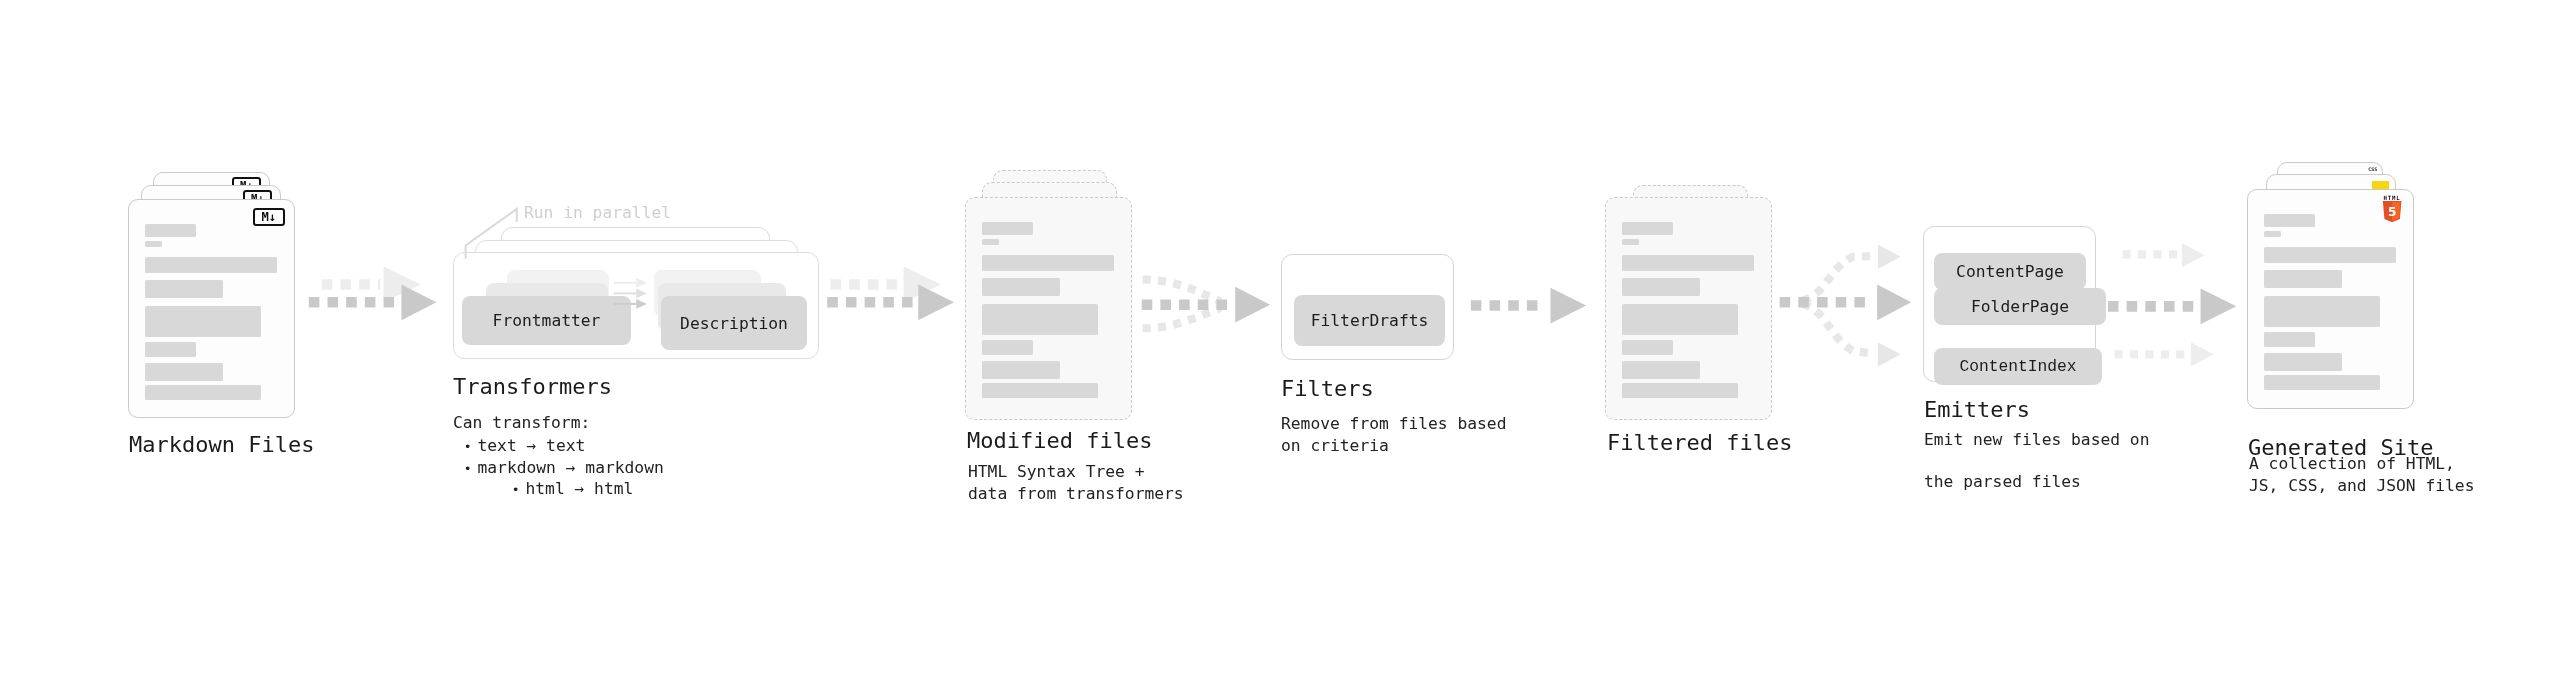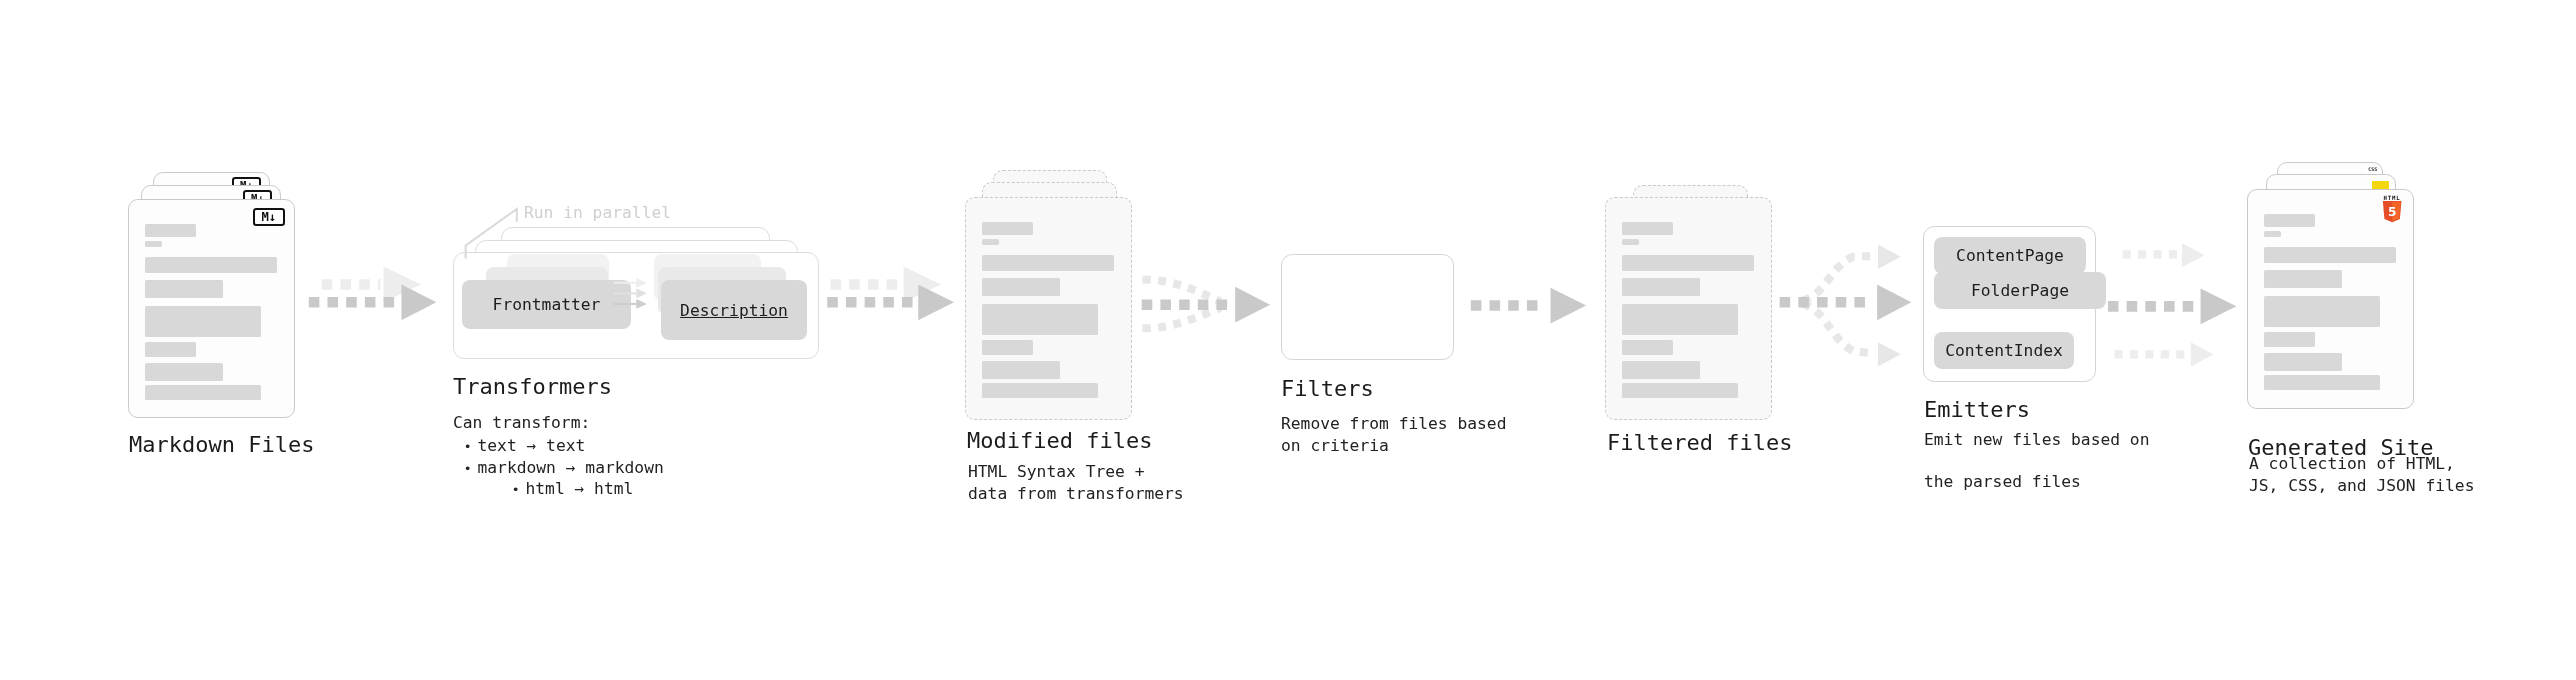--- a/index.html
+++ b/index.html
@@ -20,21 +20,21 @@
   .md-icon.small{right:8.1px;top:4.1px;width:29px;height:16.3px;font-size:10.6px;border-width:2px;}
   .html5-icon{position:absolute;right:10.6px;top:4.9px;width:21px;text-align:center;}
   .html5-caption{font-size:5.7px;font-weight:bold;letter-spacing:0.8px;color:#111;line-height:6.5px;}
   .js-icon{position:absolute;right:5.7px;top:5.7px;width:17px;height:11.4px;background:#f5d70f;}
   .css-icon{position:absolute;right:1.6px;top:4.1px;width:15.4px;height:7.3px;background:#fff;
             border-bottom:2.4px solid #2965f1;font-size:4.9px;font-weight:bold;color:#111;
             text-align:center;line-height:5.7px;box-sizing:content-box;}
   
   .outline-box{position:absolute;background:#ffffff;border:1.6px solid #dcdcdc;border-radius:11.4px;box-sizing:border-box;}
   .pill{position:absolute;background:#d8d8d8;border-radius:8.1px;display:flex;align-items:center;justify-content:center;
-        font-size:16.3px;color:#1c1c1c;box-sizing:border-box;}
+        font-size:16.3px;color:#1c1c1c;box-sizing:border-box;margin-top:16px;}
   .ghost2{background:#e9e9e9;} .ghost3{background:#f2f2f2;}
   
   .stage-label{position:absolute;font-size:22px;white-space:nowrap;color:#1b1b1b;}
   .cap{position:absolute;font-size:16.3px;white-space:nowrap;color:#222;}
   .note{position:absolute;font-size:16.3px;white-space:nowrap;color:#cfcfcf;}
   .bullet-line{position:absolute;font-size:16.3px;white-space:nowrap;color:#222;}
   .bullet-glyph{display:inline-block;width:19.5px;text-align:center;font-size:13px;}
   svg.layer{position:absolute;left:0;top:0;pointer-events:none;}
 </style>
 </head>
@@ -65,21 +65,21 @@
 
   <div>
     <div class="outline-box" style="left:501px;top:227px;width:269px;height:107px;"></div>
     <div class="outline-box" style="left:475px;top:240px;width:323px;height:107px;"></div>
     <div class="outline-box" style="left:453px;top:252px;width:366px;height:107px;"></div>
     <div class="pill ghost3" style="left:507px;top:254px;width:102px;height:47px;"></div>
     <div class="pill ghost2" style="left:486px;top:267px;width:122px;height:48px;"></div>
     <div class="pill" style="left:462px;top:280px;width:169px;height:49px;">Frontmatter</div>
     <div class="pill ghost3" style="left:654px;top:254px;width:107px;height:47px;"></div>
     <div class="pill ghost2" style="left:658px;top:267px;width:128px;height:48px;"></div>
-    <div class="pill" style="left:661px;top:280px;width:146px;height:60px;text-decoration:underline;">Description</div>
+    <div class="pill" style="left:661px;top:280px;width:146px;height:54px;">Description</div>
     <div class="note" style="left:524px;top:203px;">Run in parallel</div>
   </div>
   <div class="stage-label" style="left:453px;top:374px;">Transformers</div>
   <div class="cap" style="left:453px;top:413px;">Can transform:</div>
   <div class="bullet-line" style="left:458px;top:436px;"><span class="bullet-glyph">•</span><span>text → text</span></div>
   <div class="bullet-line" style="left:458px;top:458px;"><span class="bullet-glyph">•</span><span>markdown → markdown</span></div>
   <div class="bullet-line" style="left:458px;top:479px;margin-left:48px;"><span class="bullet-glyph">•</span><span>html → html</span></div>
 
   <div>
     <div class="file-card dashed" style="left:993px;top:170px;width:114px;height:223px;"></div>
@@ -93,20 +93,21 @@
         <span class="b6"></span>
         <span class="b7"></span>
         <span class="b8"></span>
       </div>
   </div>
   <div class="stage-label" style="left:967px;top:428px;">Modified files</div>
   <div class="cap" style="left:968px;top:462px;">HTML Syntax Tree +</div>
   <div class="cap" style="left:968px;top:484px;">data from transformers</div>
 
   <div class="outline-box" style="left:1281px;top:254px;width:173px;height:106px;border-color:#d4d4d4;"></div>
+  <div class="pill" style="left:1294px;top:279px;width:151px;height:51px;">FilterDrafts</div>
   <div class="stage-label" style="left:1281px;top:376px;">Filters</div>
   <div class="cap" style="left:1281px;top:414px;">Remove from files based</div>
   <div class="cap" style="left:1281px;top:436px;">on criteria</div>
 
   <div>
     <div class="file-card dashed" style="left:1633px;top:185px;width:115px;height:223px;"></div>
     <div class="file-card dashed bars" style="left:1605px;top:197px;width:167px;height:223px;">
         <span class="b1"></span>
         <span class="b2"></span>
         <span class="b3"></span>
@@ -115,21 +116,21 @@
         <span class="b6"></span>
         <span class="b7"></span>
         <span class="b8"></span>
       </div>
   </div>
   <div class="stage-label" style="left:1607px;top:430px;">Filtered files</div>
 
   <div class="outline-box" style="left:1923px;top:226px;width:173px;height:156px;border-color:#d4d4d4;"></div>
   <div class="pill" style="left:1934px;top:237px;width:152px;height:37px;">ContentPage</div>
   <div class="pill" style="left:1934px;top:272px;width:172px;height:37px;">FolderPage</div>
-  <div class="pill" style="left:1934px;top:332px;width:140px;height:37px;">ContentIndex</div>
+  <div class="pill" style="left:1934px;top:332px;width:168px;height:37px;font-family:Liberation Mono, monospace;">ContentIndex</div>
   <div class="stage-label" style="left:1924px;top:397px;">Emitters</div>
   <div class="cap" style="left:1924px;top:430px;">Emit new files based on</div>
   <div class="cap" style="left:1924px;top:452px;margin-top:20px;">the parsed files</div>
 
   <div>
     <div class="file-card" style="left:2277px;top:162px;width:106px;height:219px;">
       <div class="css-icon">CSS</div>
     </div>
     <div class="file-card" style="left:2266px;top:174px;width:130px;height:219px;">
       <div class="js-icon"></div>

